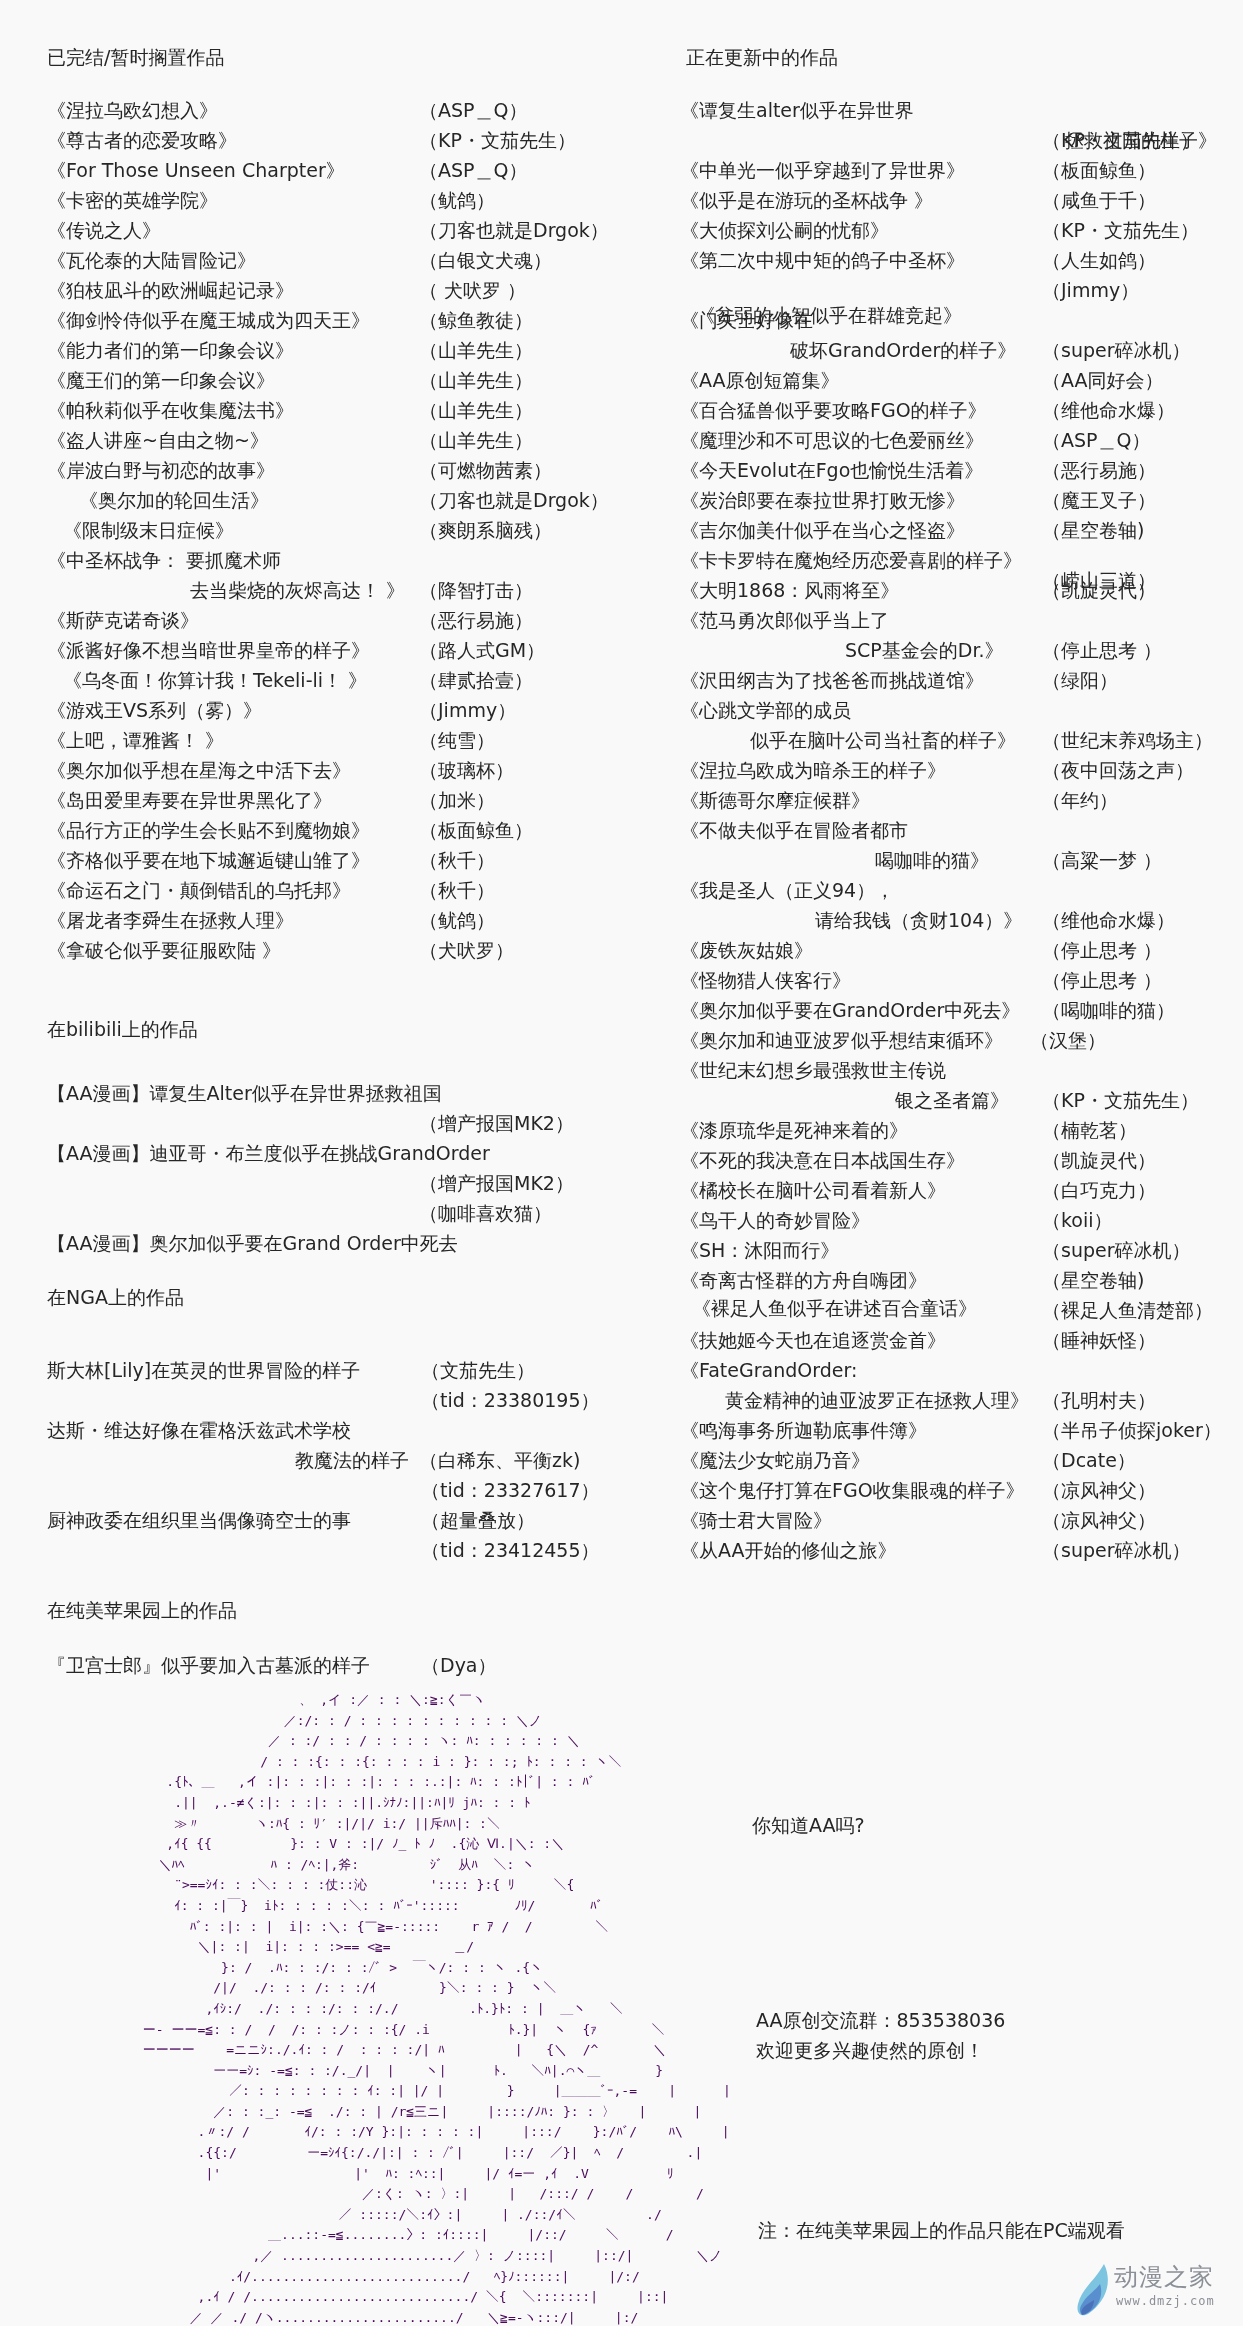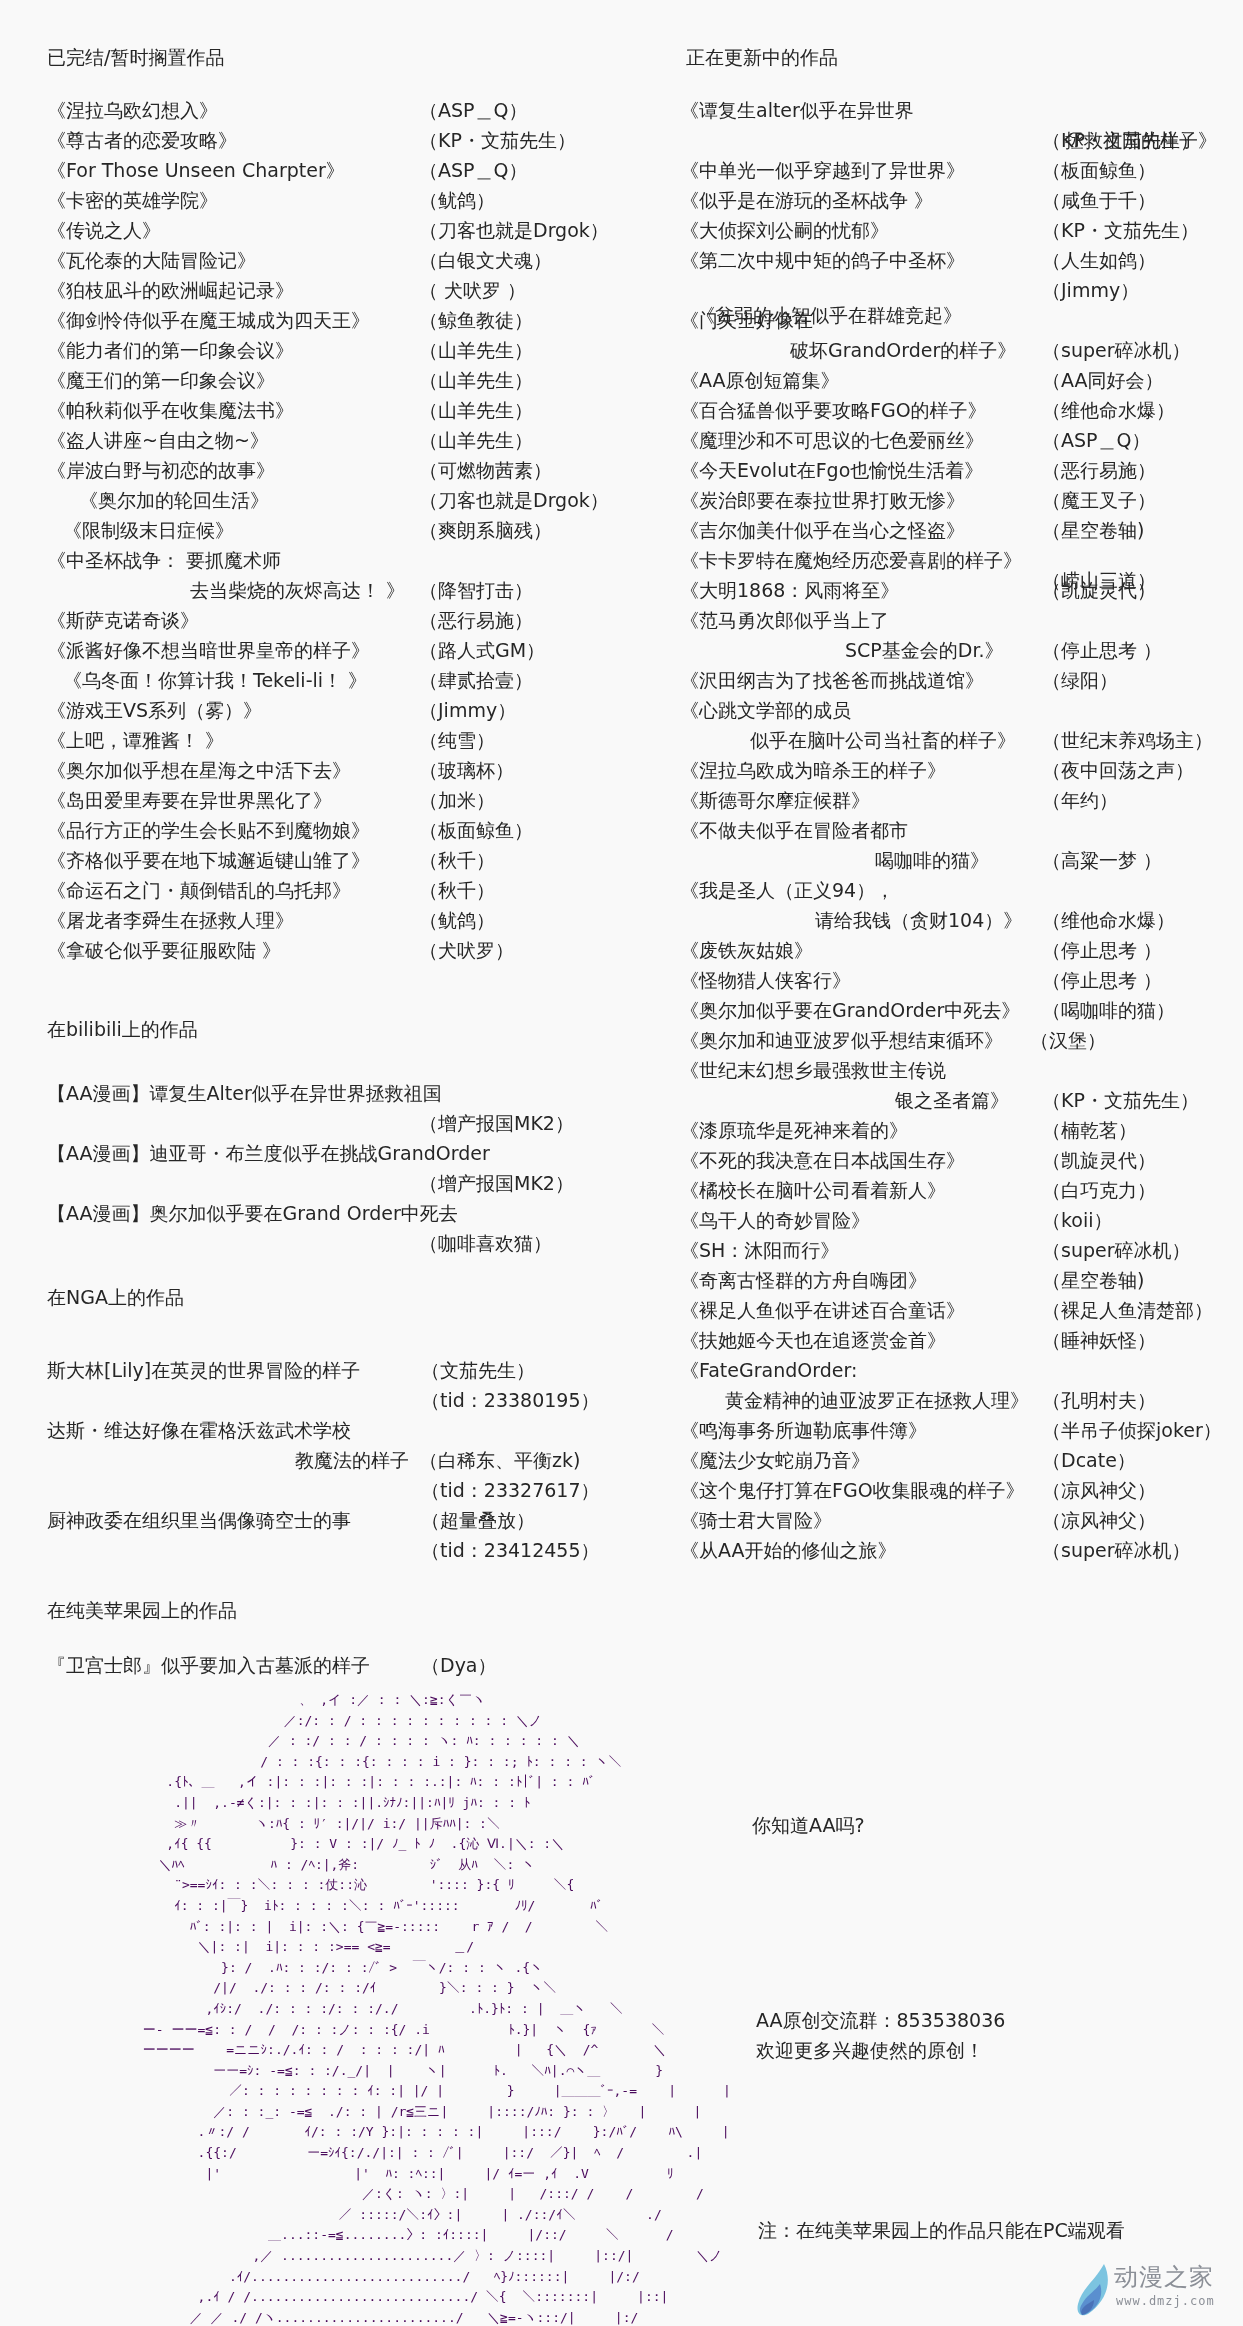--- a/index.html
+++ b/index.html
@@ -155,24 +155,24 @@
   <div class="row">
       <span class="a" style="left:372px">（增产报国MK2）</span>
     </div>
   <div class="row">
       <span class="t" style="left:0">【AA漫画】迪亚哥・布兰度似乎在挑战GrandOrder</span>
     </div>
   <div class="row">
       <span class="a" style="left:372px">（增产报国MK2）</span>
     </div>
   <div class="row">
+      <span class="a" style="left:372px">（咖啡喜欢猫）</span>
+    </div>
+  <div class="row">
       <span class="t" style="left:0">【AA漫画】奥尔加似乎要在Grand Order中死去</span>
-    </div>
-  <div class="row">
-      <span class="a" style="left:372px">（咖啡喜欢猫）</span>
     </div>
 </div>
 
 <div class="heading" style="left:47px; top:1282px;">在NGA上的作品</div>
 <div class="col" style="left:47px; top:1355px; width:580px;">
   <div class="row">
     <span class="t" style="left:0">斯大林[Lily]在英灵的世界冒险的样子</span>
     <span class="a" style="left:374px">（文茄先生）</span>
   </div>
   <div class="row">
@@ -387,21 +387,21 @@
     </div>
     <div class="row">
       <span class="t" style="left: 0px;">《SH：沐阳而行》</span>
       <span class="a" style="left: 362px;">（super碎冰机）</span>
     </div>
     <div class="row">
       <span class="t" style="left: 0px;">《奇离古怪群的方舟自嗨团》</span>
       <span class="a" style="left: 362px;">（星空卷轴)</span>
     </div>
     <div class="row">
-      <span class="t" style="left: 0px;">《裸足人鱼似乎在讲述百合童话》</span>
+      <span class="t" style="left: 12px; font-family: Liberation Mono, monospace;">《裸足人鱼似乎在讲述百合童话》</span>
       <span class="a" style="left: 362px;">（裸足人鱼清楚部）</span>
     </div>
     <div class="row">
       <span class="t" style="left: 0px;">《扶她姬今天也在追逐赏金首》</span>
       <span class="a" style="left: 362px;">（睡神妖怪）</span>
     </div>
     <div class="row">
       <span class="t" style="left: 0px;">《FateGrandOrder:</span>
     </div>
     <div class="row">

